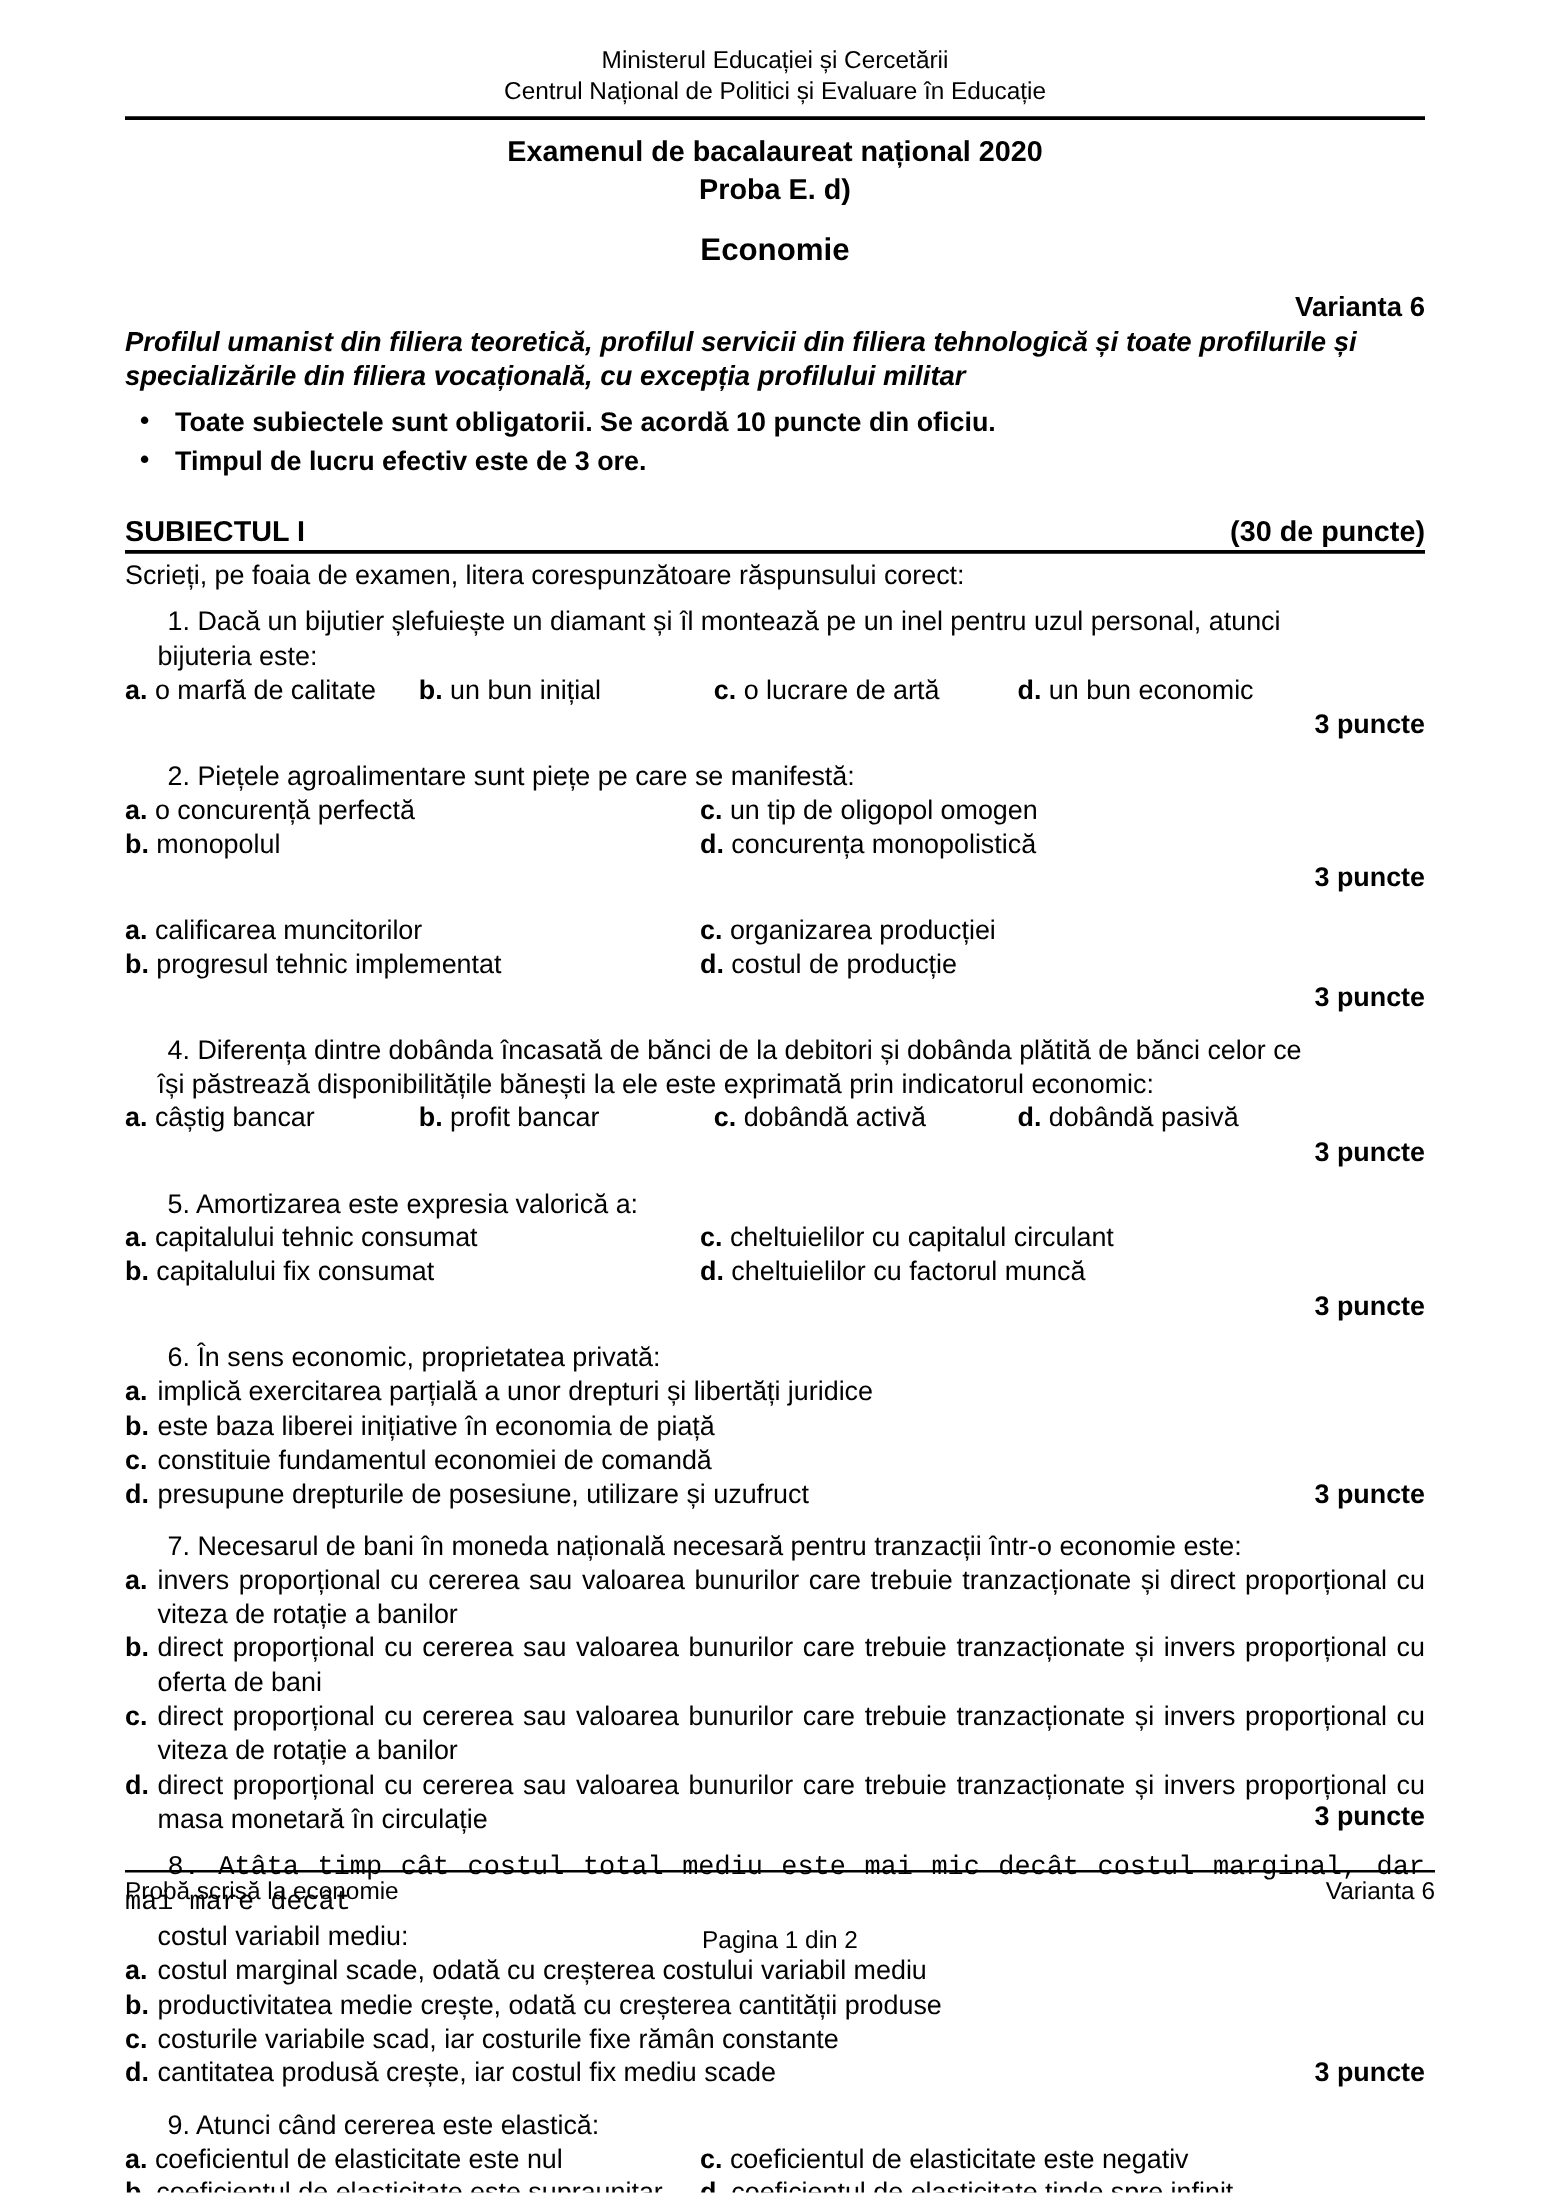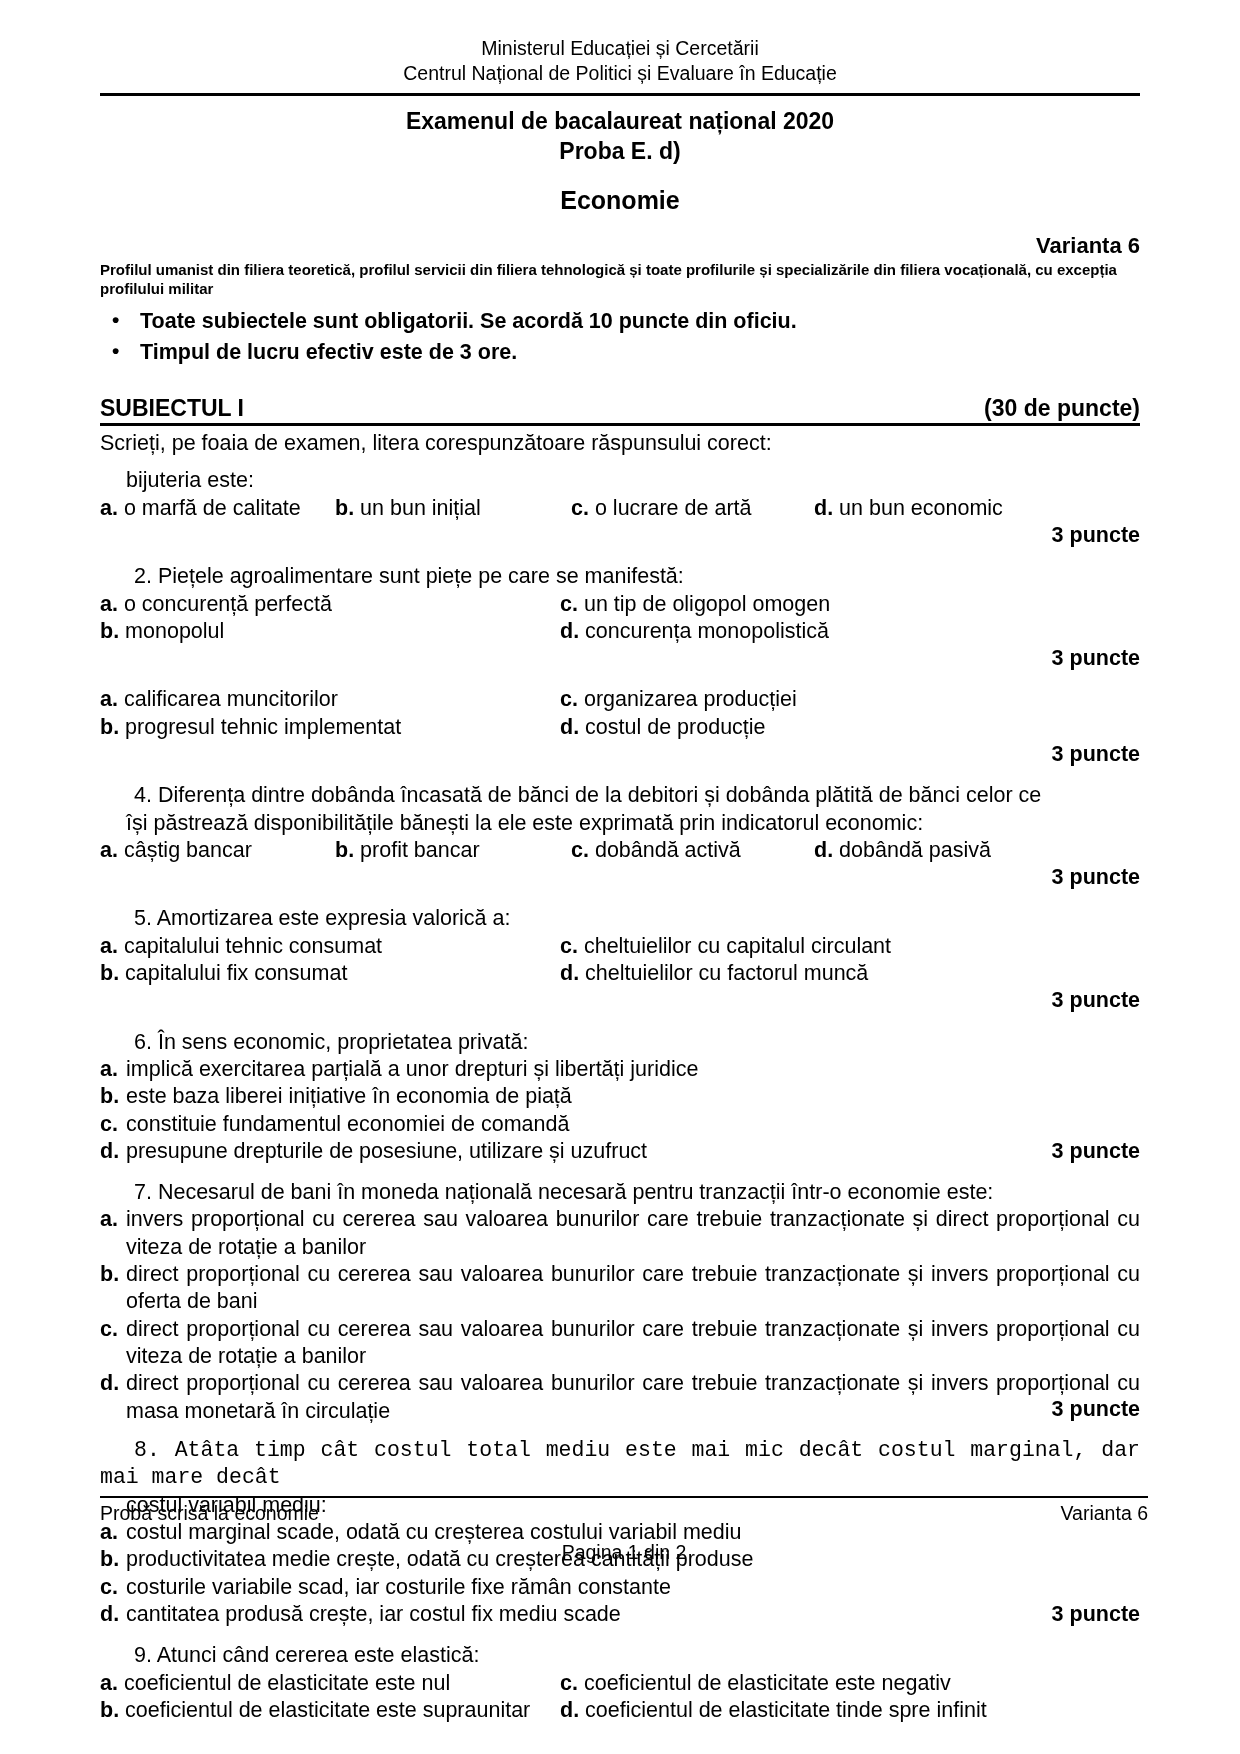--- a/index.html
+++ b/index.html
@@ -47,22 +47,23 @@
     font-size: 25px;
     margin-top: 20px;
   }
   .varianta {
     text-align: right;
     font-weight: bold;
     font-size: 22px;
     margin-top: 18px;
   }
   .profile-note {
-    font-weight: bold;
-    font-size: 15px;
+    font-style: italic;
+    font-weight: bold;
+    font-size: 22px;
     line-height: 1.22;
     margin-top: 2px;
   }
   ul.bullets {
     list-style: none;
     margin: 8px 0 0 0;
     padding: 0;
   }
   ul.bullets li {
     font-weight: bold;
@@ -200,20 +201,21 @@
     <li>Timpul de lucru efectiv este de 3 ore.</li>
   </ul>
 
   <div class="subiect-head">
     <span class="left">SUBIECTUL I</span>
     <span class="right">(30 de puncte)</span>
   </div>
   <div class="instruction">Scrieți, pe foaia de examen, litera corespunzătoare răspunsului corect:</div>
 
   <div class="q-block tight">
+    <div class="q-stem"><span>1.</span> <span>Dacă un bijutier șlefuiește un diamant și îl montează pe un inel pentru uzul personal, atunci</span></div>
     <div class="q-cont">bijuteria este:</div>
     <div class="row4">
       <div class="c1 opt"><b>a.</b> <span>o marfă de calitate</span></div>
       <div class="c2 opt"><b>b.</b> <span>un bun inițial</span></div>
       <div class="c3 opt"><b>c.</b> <span>o lucrare de artă</span></div>
       <div class="c4 opt"><b>d.</b> <span>un bun economic</span></div>
     </div>
     <div class="points">3 puncte</div>
   </div>
 

